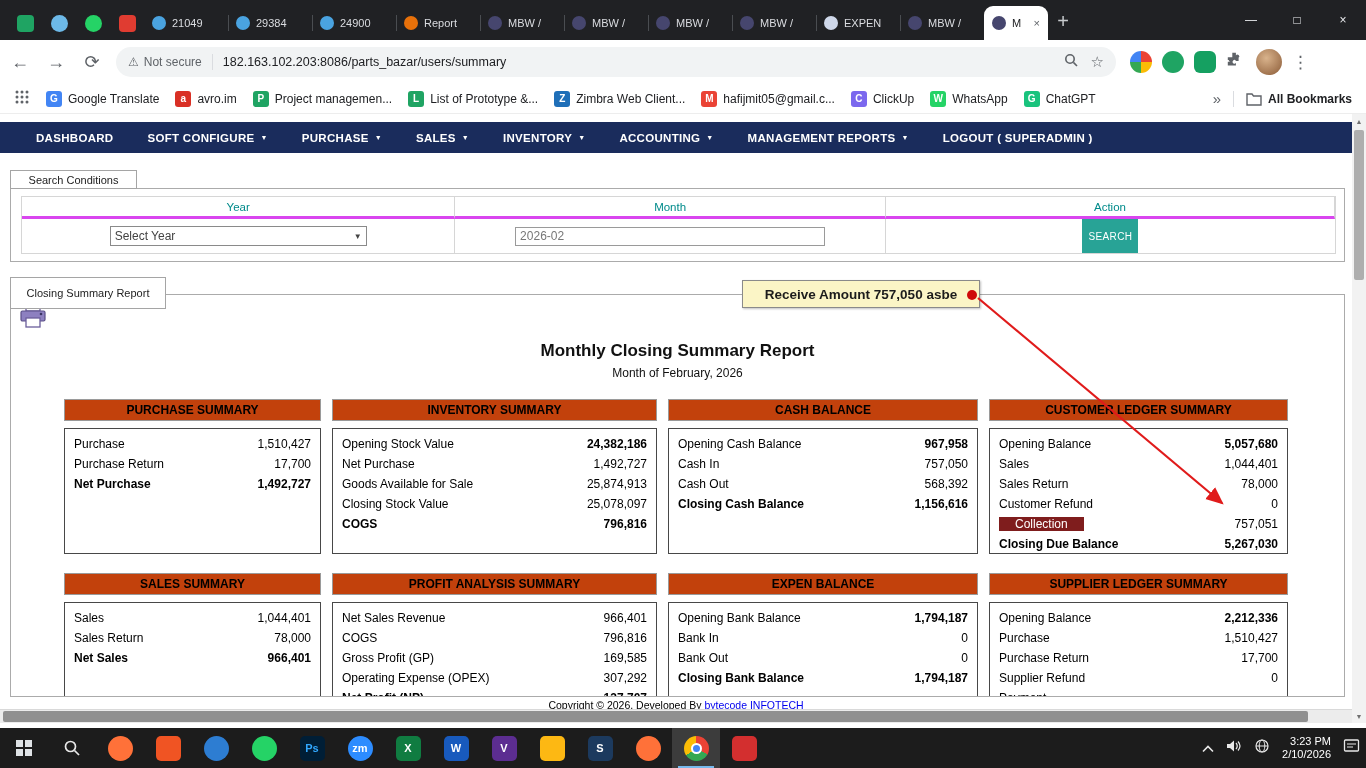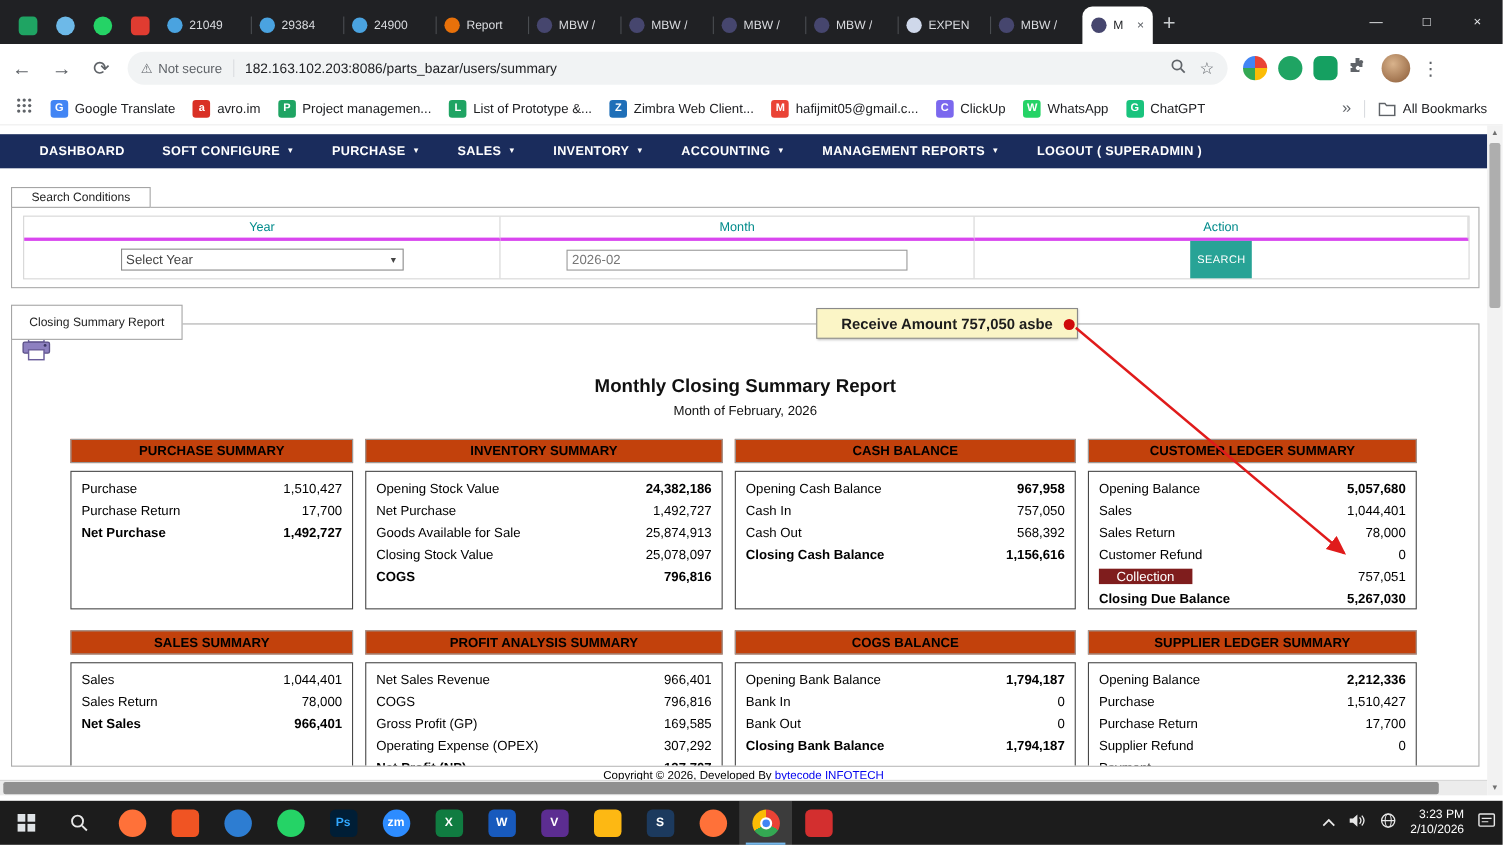--- a/index.html
+++ b/index.html
@@ -33,21 +33,21 @@
   #avatar { width:26px; height:26px; border-radius:50%; background:radial-gradient(circle at 40% 35%, #d9b38c, #8a5a36); margin-left:12px; }
   #menu-dots { color:#5f6368; font-size:17px; margin:0 12px 0 10px; }
 
   
   #bookmarksbar { position:absolute; left:0; top:84px; width:1366px; height:30px; background:#fff; display:flex; align-items:center; border-bottom:1px solid #ededed; }
   .bm { display:flex; align-items:center; gap:6px; font-size:12px; color:#202124; margin-left:16px; white-space:nowrap; }
   .bmfav { width:16px; height:16px; border-radius:3px; color:#fff; font-size:10px; font-weight:bold; display:flex; align-items:center; justify-content:center; flex:0 0 auto; }
   #bm-right { margin-left:auto; display:flex; align-items:center; gap:12px; padding-right:14px; }
   #bm-overflow { color:#5f6368; font-size:15px; }
   .vdiv { width:1px; height:16px; background:#dadce0; }
-  #all-bookmarks { display:flex; align-items:center; gap:6px; font-size:12px; color:#202124; }
+  #all-bookmarks { display:flex; align-items:center; gap:6px; font-size:12px; color:#202124;font-weight:bold; }
 
   
   #navbar { position:absolute; left:0; top:122px; width:1352px; height:31px; background:#1a2c5c; display:flex; align-items:center; padding-left:36px; gap:34px; }
   .navitem { color:#fff; font-size:11.5px; font-weight:bold; letter-spacing:.3px; display:flex; align-items:center; gap:6px; white-space:nowrap; }
   .navitem .caret { font-size:7px; }
 
   
   .legendbox { position:absolute; border:1px solid #a5a5a5; background:#fff; font-size:11px; color:#222; display:flex; align-items:center; justify-content:center; z-index:5; }
   #search-fieldset { position:absolute; left:10px; top:188px; width:1335px; height:74px; border:1px solid #ababab; background:#fff; }
   #sc-table { position:absolute; left:10px; top:7px; width:1315px; height:58px; border:1px solid #d6d6d6; display:grid; grid-template-columns:33% 32.8% 34.2%; grid-template-rows:22px 1fr; }
@@ -468,21 +468,21 @@
             <span>Operating Expense (OPEX)</span>
             <span>307,292</span>
           </div>
           <div class="sum-row bold">
             <span>Net Profit (NP)</span>
             <span>-137,707</span>
           </div>
         </div>
       </div>
       <div class="sum-col">
-        <div class="sum-head">COGS BALANCE</div>
+        <div class="sum-head">EXPEN BALANCE</div>
         <div class="sum-body">
           <div class="sum-row">
             <span>Opening Bank Balance</span>
             <span class="bold">1,794,187</span>
           </div>
           <div class="sum-row">
             <span>Bank In</span>
             <span>0</span>
           </div>
           <div class="sum-row">

